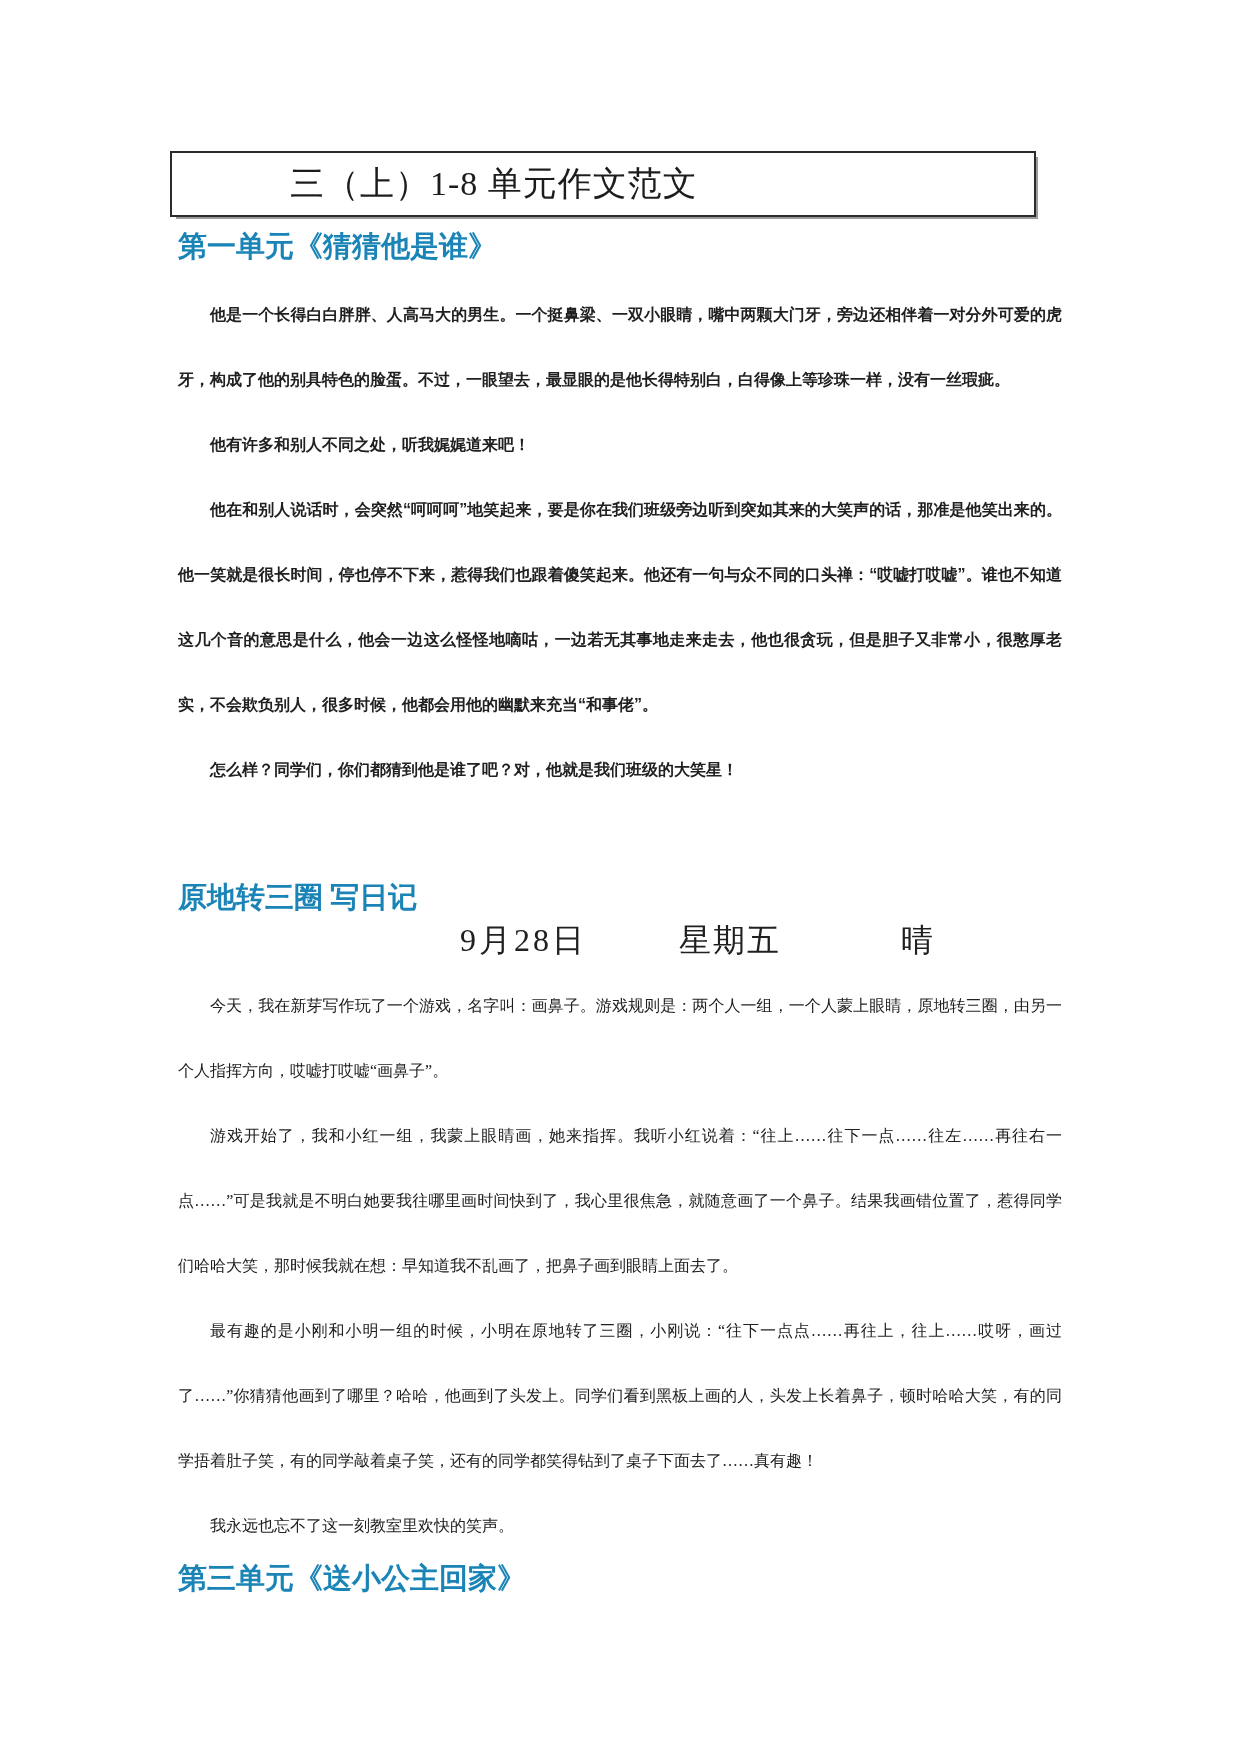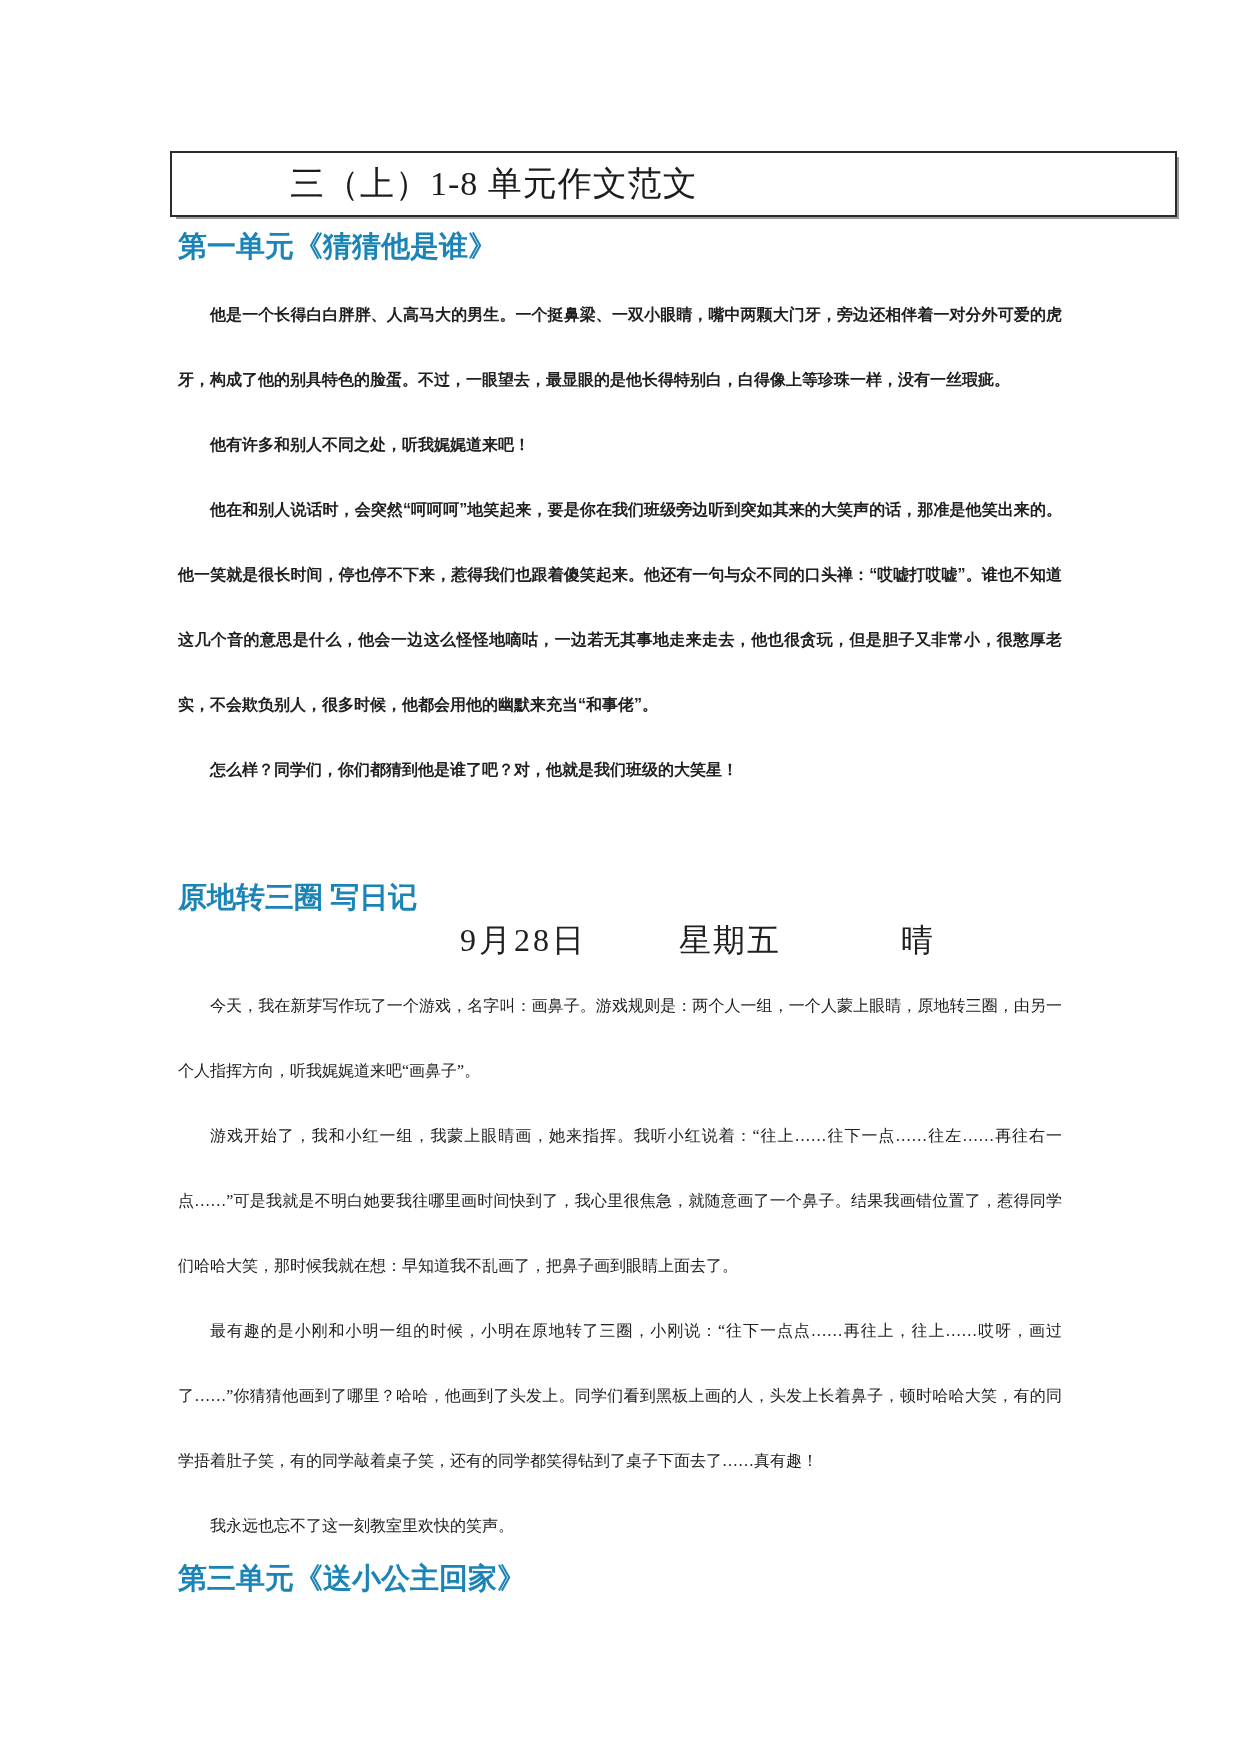--- a/index.html
+++ b/index.html
@@ -9,21 +9,21 @@
     width: 1241px;
     height: 1754px;
     background: #ffffff;
     overflow: hidden;
     color: var(--body-text, #202020);
   }
   .title-box {
     position: absolute;
     left: 170px;
     top: 151px;
-    width: 1007px;
+    width: 866px;
     height: 66px;
     border: 2px solid var(--box-border, #2b2b2b);
     box-shadow: 4px 4px 0 -2px #9b9b9b;
     display: flex;
     align-items: center;
     padding-left: 118px;
     background: #ffffff;
   }
   .title-text {
     font-family: "Liberation Serif", "DejaVu Serif", serif;
@@ -98,21 +98,21 @@
     </section>
 
     <section>
       <h2 class="section-heading heading-2">原地转三圈 写日记</h2>
       <div class="date-line">
         <span class="date-value">9月28日</span>
         <span class="weekday-value">星期五</span>
         <span class="weather-value">晴</span>
       </div>
       <div class="body-block body-serif section-2-body">
-        <p>今天，我在新芽写作玩了一个游戏，名字叫：画鼻子。游戏规则是：两个人一组，一个人蒙上眼睛，原地转三圈，由另一个人指挥方向，听我娓娓道来吧“画鼻子”。</p>
+        <p>今天，我在新芽写作玩了一个游戏，名字叫：画鼻子。游戏规则是：两个人一组，一个人蒙上眼睛，原地转三圈，由另一个人指挥方向，哎嘘打哎嘘“画鼻子”。</p>
         <p>游戏开始了，我和小红一组，我蒙上眼睛画，她来指挥。我听小红说着：“往上……往下一点……往左……再往右一点……”可是我就是不明白她要我往哪里画时间快到了，我心里很焦急，就随意画了一个鼻子。结果我画错位置了，惹得同学们哈哈大笑，那时候我就在想：早知道我不乱画了，把鼻子画到眼睛上面去了。</p>
         <p>最有趣的是小刚和小明一组的时候，小明在原地转了三圈，小刚说：“往下一点点……再往上，往上……哎呀，画过了……”你猜猜他画到了哪里？哈哈，他画到了头发上。同学们看到黑板上画的人，头发上长着鼻子，顿时哈哈大笑，有的同学捂着肚子笑，有的同学敲着桌子笑，还有的同学都笑得钻到了桌子下面去了……真有趣！</p>
         <p>我永远也忘不了这一刻教室里欢快的笑声。</p>
       </div>
     </section>
 
     <section>
       <h2 class="section-heading heading-3">第三单元《送小公主回家》</h2>
     </section>
 

